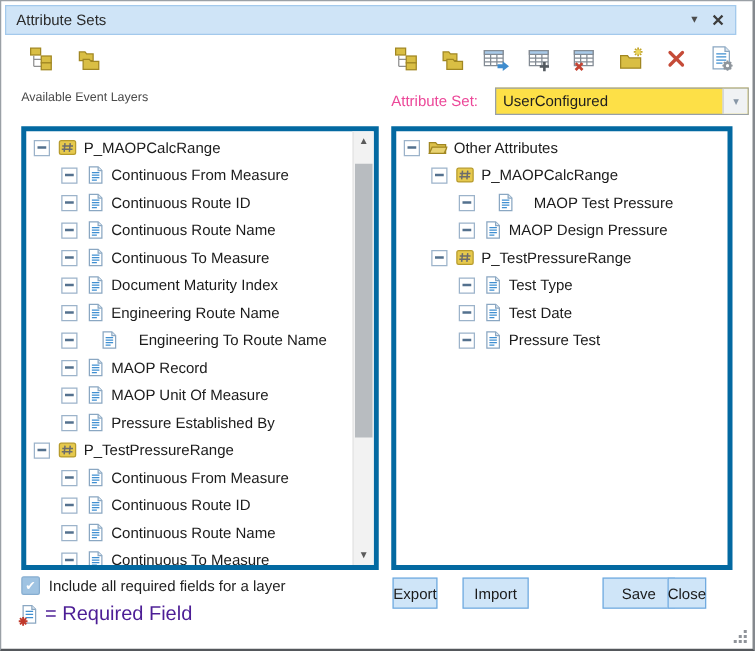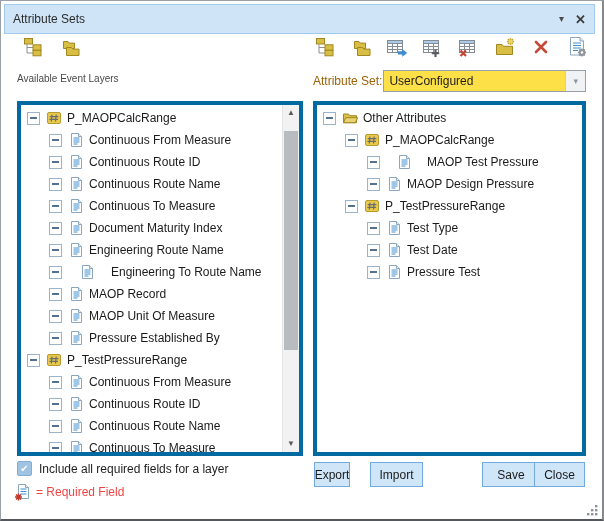--- a/index.html
+++ b/index.html
@@ -1,34 +1,34 @@
 <!DOCTYPE html>
 <html><head>
 <meta charset="utf-8">
 <style>
   html,body{margin:0;padding:0;background:#fff;}
   body{width:604px;height:521px;overflow:hidden;font-family:"Liberation Sans",sans-serif;}
   .dialog{position:absolute;left:0;top:0;width:604px;height:521px;box-sizing:border-box;
     background:#fff;border:1px solid #9aa0a6;border-right:2px solid #85898e;border-bottom:2px solid #54575b;}
   
-  .titlebar{position:absolute;left:3px;top:3px;right:7px;height:30px;background:#cfe4f7;
+  .titlebar{position:absolute;left:3px;top:3px;right:13px;height:24px;background:#cfe4f7;
     border:1px solid #a3c9ec;box-sizing:border-box;display:flex;align-items:center;padding:0 8px;}
   .title{font-size:12px;color:#2b2b2b;}
   .tb-controls{margin-left:auto;display:flex;align-items:center;gap:11px;}
   .tb-caret{font-size:10px;color:#4c4c4c;line-height:1;cursor:default;}
   .tb-close{font-size:13px;font-weight:bold;color:#3c3c3c;line-height:1;cursor:default;}
   
   .toolbar-left{position:absolute;left:21px;top:35px;display:flex;gap:15px;}
   .toolbar-right{position:absolute;right:14px;top:35px;display:flex;gap:14px;}
   .tool-btn{width:22px;height:22px;display:flex;align-items:center;justify-content:center;}
   .icon{display:inline-flex;align-items:center;justify-content:center;}
   
   .left-label{position:absolute;left:16px;top:72px;font-size:10px;color:#4a4a4a;}
   .attr-row{position:absolute;left:312px;top:69px;display:flex;align-items:center;}
-  .attr-label{font-size:12px;color:#a16207;margin-right:1px;}
+  .attr-label{font-size:12px;color:#ec4899;margin-right:14px;}
   .combo{width:203px;height:22px;border:1px solid #98a0a8;background:#fde047;display:flex;box-sizing:border-box;}
   .combo-value{flex:1;font-size:12px;color:#1e1e1e;padding:3px 0 0 5px;white-space:nowrap;overflow:hidden;}
   .combo-btn{width:19px;background:#f0f2f4;border-left:1px solid #c9cdd2;display:flex;align-items:center;justify-content:center;font-size:9px;color:#8796a6;}
   
   .panel{position:absolute;top:100px;height:355px;border:4px solid #0369a1;background:#fff;box-sizing:border-box;overflow:hidden;}
   .panel-left{left:16px;width:286px;}
   .panel-right{left:312px;width:273px;}
   .tree{position:absolute;left:0;top:0;right:0;bottom:0;padding-top:2px;}
   .panel-left .tree{right:17px;}
   .tree-row{height:22px;display:flex;align-items:center;white-space:nowrap;}
@@ -41,27 +41,27 @@
   .scrollbar{position:absolute;top:0;right:0;width:17px;height:100%;background:#f2f2f2;border-left:1px solid #e4e4e4;box-sizing:border-box;}
   .sb-up,.sb-down{position:absolute;left:0;width:100%;height:16px;font-size:8px;color:#5a5a5a;text-align:center;line-height:16px;}
   .sb-up{top:0;} .sb-down{bottom:0;}
   .sb-thumb{position:absolute;left:1px;right:1px;top:26px;height:219px;background:#b8bcc0;}
   
   .include-row{position:absolute;left:16px;top:460px;display:flex;align-items:center;gap:7px;}
   .checkbox{width:15px;height:15px;box-sizing:border-box;background:#9fc3e2;border:1px solid #86add0;border-radius:2px;
     color:#fff;font-size:10px;display:flex;align-items:center;justify-content:center;}
   .include-label{font-size:12px;color:#1e1e1e;}
   .legend-row{position:absolute;left:13px;top:482px;display:flex;align-items:center;gap:5px;}
-  .legend-label{font-size:12px;color:#ef4444;}
+  .legend-label{font-size:16px;color:#4c1d95;}
   .btn{position:absolute;top:461px;height:25px;box-sizing:border-box;background:#cfe5f8;border:1px solid #71aadf;
     font-family:"Liberation Sans",sans-serif;font-size:12px;color:#1a1a1a;display:flex;align-items:center;justify-content:center;padding:0;}
   .btn-export{left:313px;width:36px;}
   .btn-import{left:369px;width:53px;}
   .btn-save{left:481px;width:58px;}
-  .btn-close{left:533px;width:51px;}
+  .btn-close{left:533px;width:31px;}
   .grip{position:absolute;right:3px;bottom:3px;width:13px;height:13px;}
 </style>
 </head>
 <body>
 
 <div class="dialog">
 
   <div class="titlebar">
     <span class="title">Attribute Sets</span>
     <span class="tb-controls">

